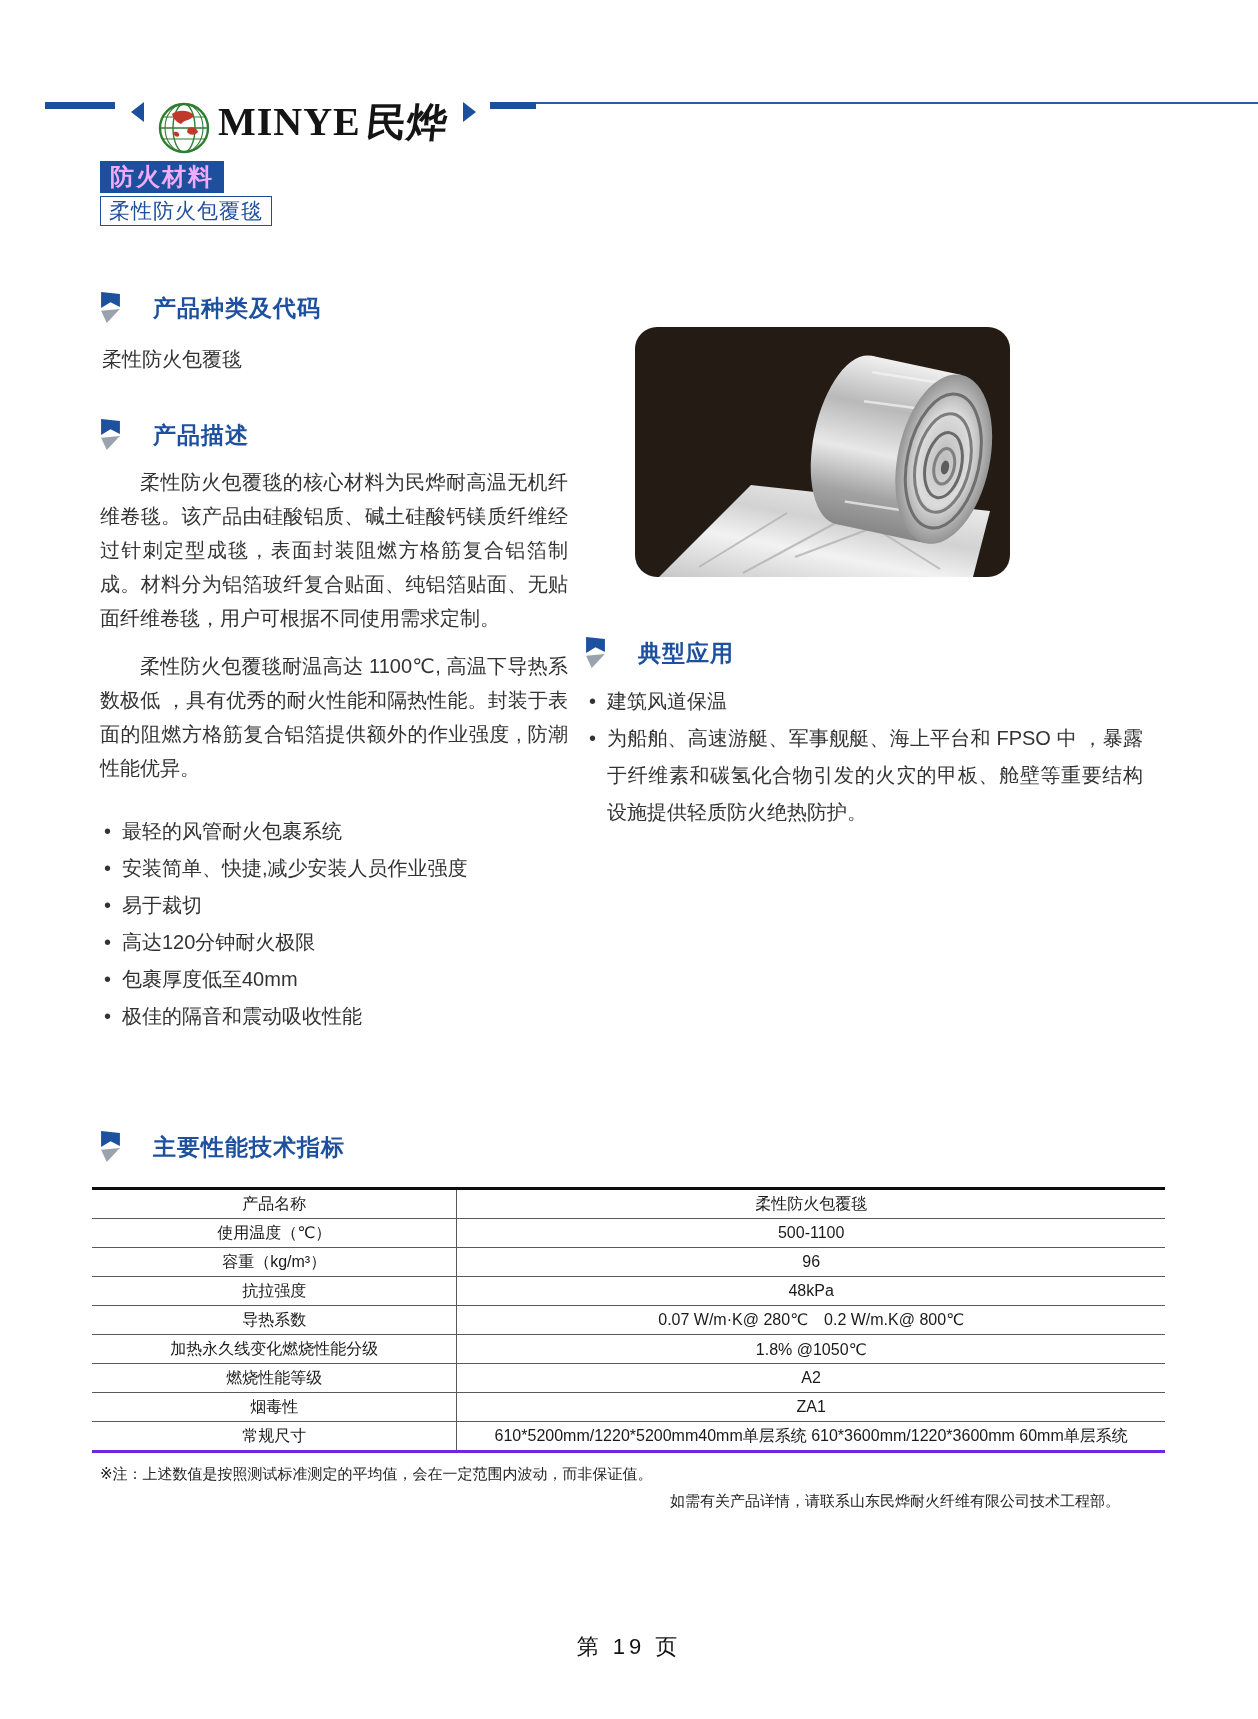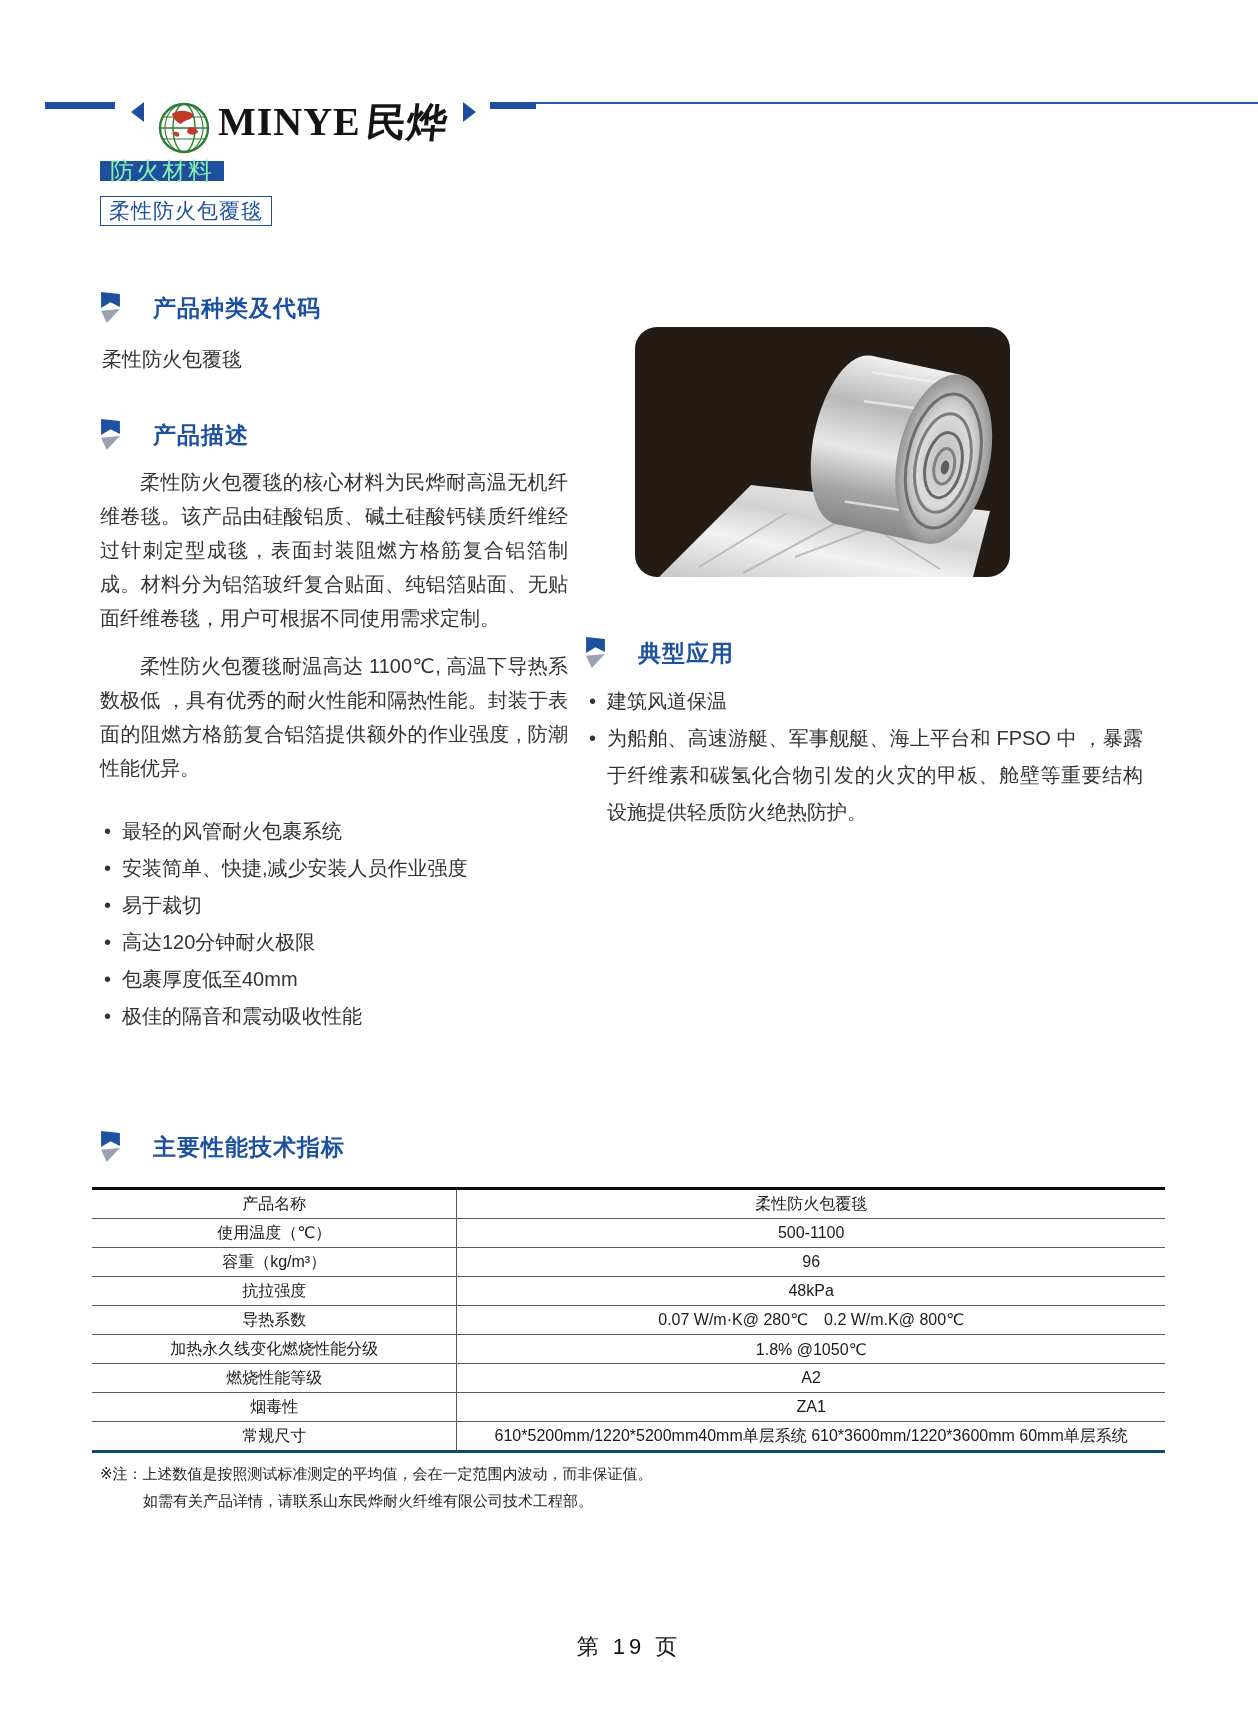--- a/index.html
+++ b/index.html
@@ -29,22 +29,22 @@
     font-weight:bold;font-size:40px;color:#141414;letter-spacing:1px;line-height:1;
   }
   .brand-cn{
     font-family:"DejaVu Serif","Liberation Serif",serif;
     font-weight:bold;font-size:40px;color:#141414;margin-left:6px;line-height:1;
     transform:skewX(-6deg);display:inline-block;
   }
   .hline{flex:1;height:2px;background:#2b5ba8;}
   
   .badge-cat{
-    position:absolute;left:100px;top:161px;height:20px;
-    background:#1e4f9c;color:#86efac;font-size:24px;font-weight:normal;
+    position:absolute;left:100px;top:161px;height:32px;
+    background:#1e4f9c;color:#f0abfc;font-size:24px;font-weight:bold;
     display:flex;align-items:center;padding:0 10px;letter-spacing:2px;
   }
   .badge-prod{
     position:absolute;left:100px;top:196px;height:28px;
     background:#fff;color:#1e4f9c;font-size:21px;
     border:1px solid #1e4f9c;display:flex;align-items:center;padding:0 8px;letter-spacing:1px;
   }
   
   .sec-head{display:flex;align-items:center;}
   .flag{width:21px;height:32px;flex:0 0 auto;}
@@ -73,31 +73,31 @@
   .photo-box{
     margin-left:50px;width:375px;height:250px;border-radius:22px;
     background:#241b15;overflow:hidden;
   }
   .apps{margin-top:60px;}
   
   .specs{position:absolute;left:92px;top:1131px;width:1073px;}
   .specs .sec-head{margin-left:8px;}
   table.spec{
     width:100%;margin-top:24px;border-collapse:collapse;
-    border-top:3px solid #0d0d0d;border-bottom:3px solid #0c4a6e;
+    border-top:3px solid #0d0d0d;border-bottom:3px solid #6d28d9;
   }
   table.spec td{
     height:28px;font-size:16px;color:#1a1a1a;text-align:center;
     border-top:1px solid #5a5a5a;padding:0 6px;white-space:pre-wrap;
   }
   table.spec tr:first-child td{border-top:none;}
   table.spec td.lbl{width:34%;border-right:1px solid #5a5a5a;}
   
   .notes{position:absolute;left:100px;top:1460px;width:1020px;font-size:15px;color:#222;line-height:27px;}
-  .notes .n2{padding-left:43px;}
+  .notes .n2{padding-left:43px;text-align:right;}
   .pagefoot{
     position:absolute;left:0;top:1632px;width:100%;text-align:center;
     font-size:22px;color:#111;letter-spacing:4px;
   }
 </style>
 </head>
 <body>
 
 <div class="page">
 

